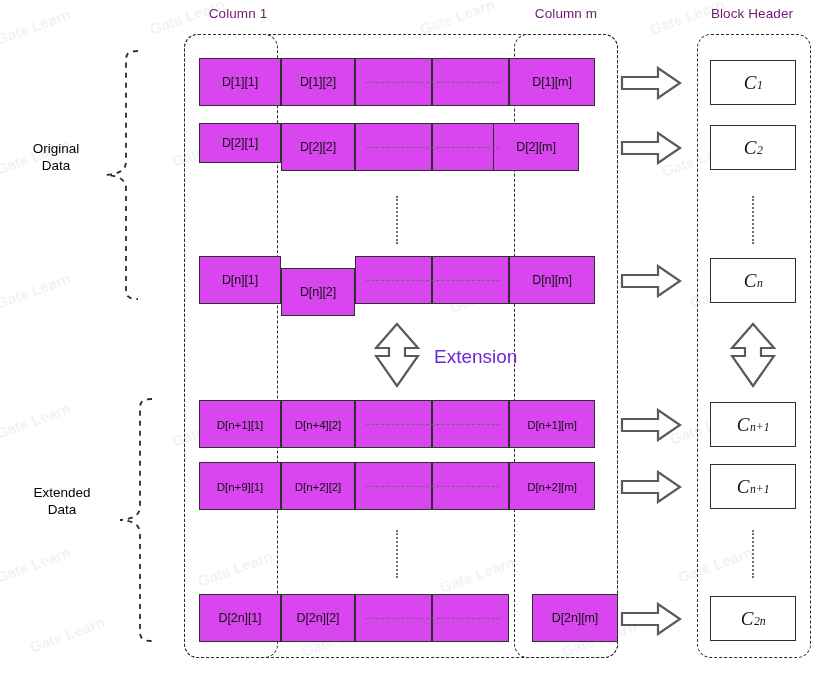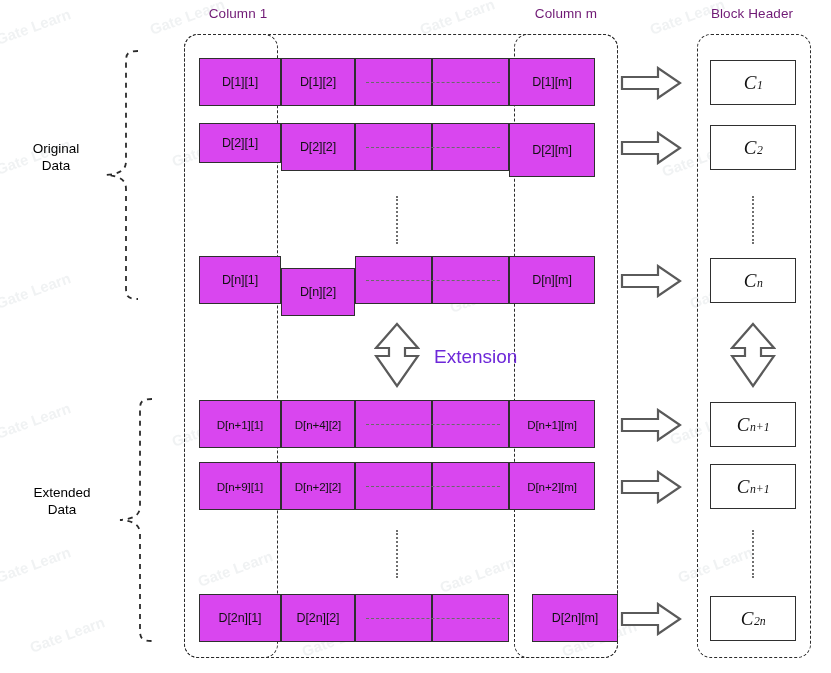--- a/index.html
+++ b/index.html
@@ -189,21 +189,21 @@
   <div class="cbox" style="left:710px; top:60px; width:86px; height:45px;">
     <span>C</span>
       <sub>1</sub>
   </div>
 
   <div>
     <div class="cell" style="left:199px; top:123px; width:82px; height:40px;">D[2][1]</div>
     <div class="cell" style="left:281px; top:123px; width:74px; height:48px;">D[2][2]</div>
     <div class="cell" style="left:355px; top:123px; width:77px; height:48px;"></div>
     <div class="cell" style="left:432px; top:123px; width:77px; height:48px;"></div>
-    <div class="cell" style="left:509px; top:123px; width:86px; height:54px;">D[2][m]</div>
+    <div class="cell" style="left:493px; top:123px; width:86px; height:48px;">D[2][m]</div>
     <div class="hdots" style="left:366px; top:147px; width:134px;"></div>
   </div>
   <div class="arrow-right" style="left:620px; top:131px;">
     <svg width="62" height="34" viewBox="0 0 62 34">
       <path d="M2 11 H38 V2 L60 17 L38 32 V23 H2 Z" fill="#fff" stroke="#5a5a5a" stroke-width="2.2" stroke-linejoin="miter"></path>
     </svg>
   </div>
   <div class="cbox" style="left:710px; top:125px; width:86px; height:45px;">
     <span>C</span>
       <sub>2</sub>

